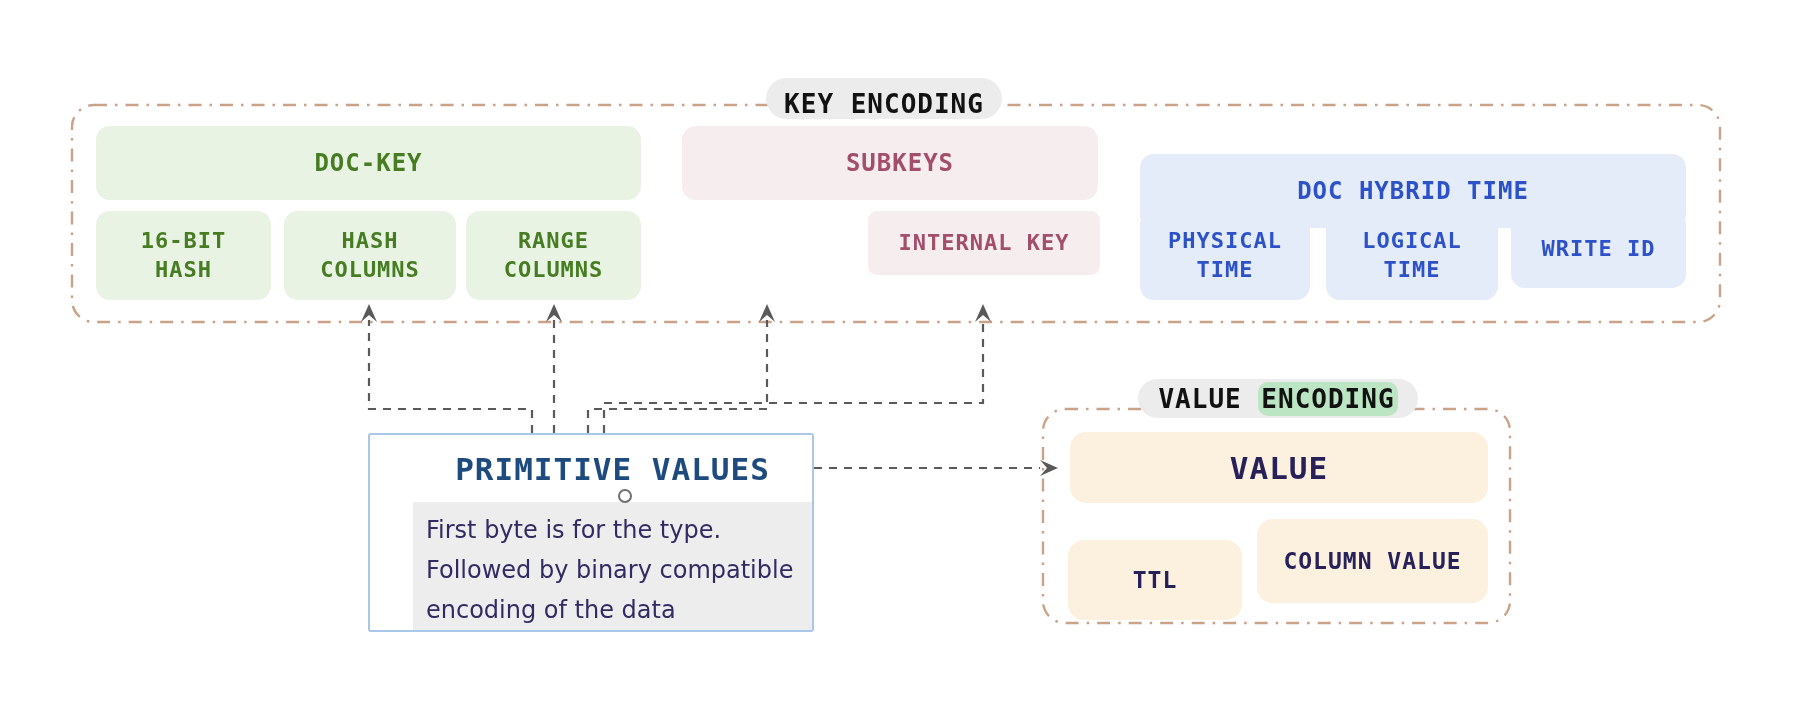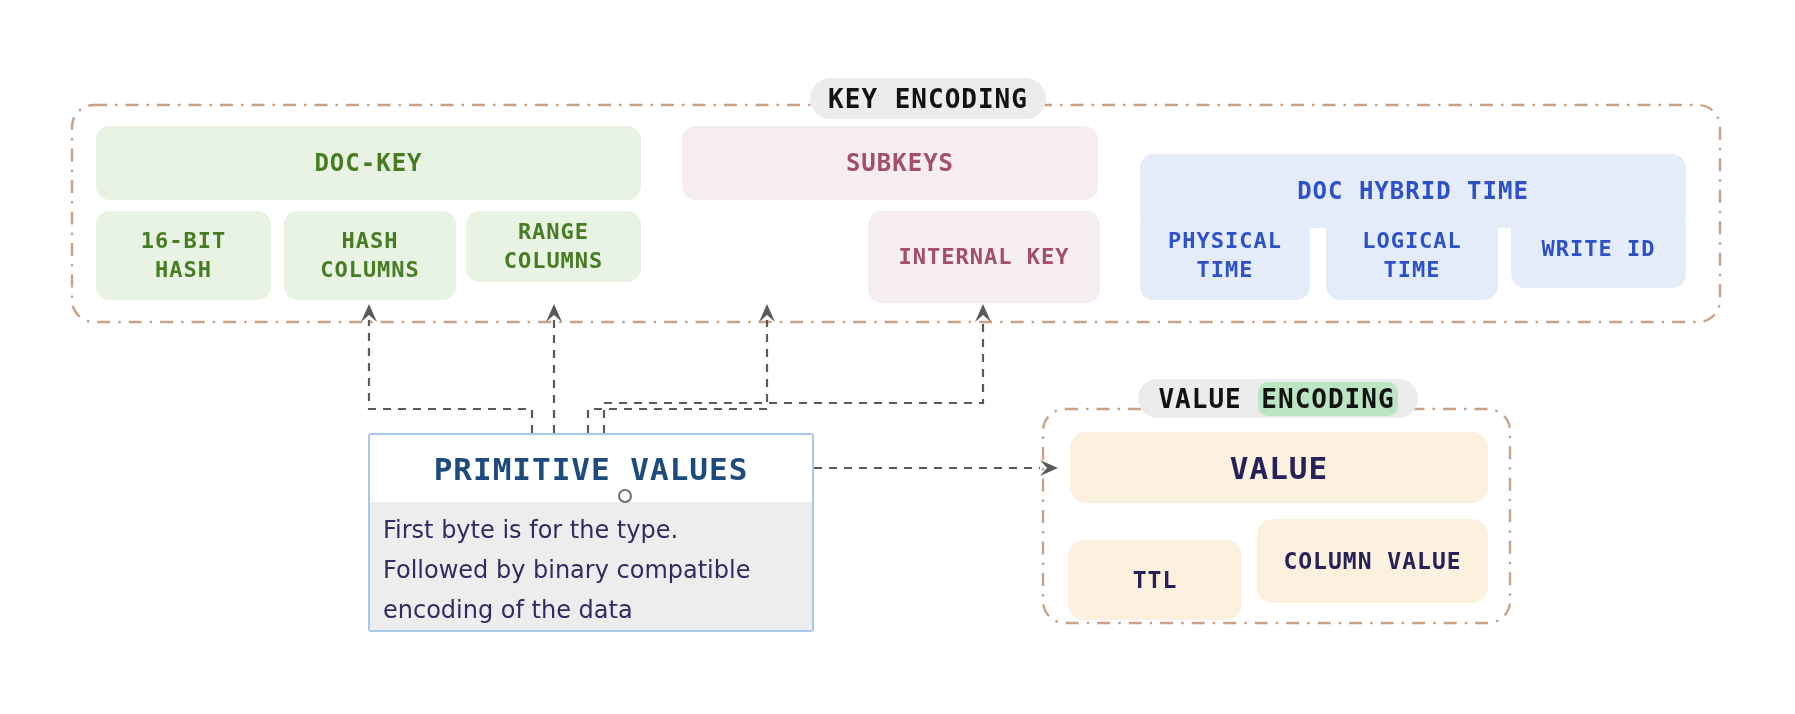--- a/index.html
+++ b/index.html
@@ -36,21 +36,21 @@
   .pink {background:var(--pink-bg);  color:var(--pink-text);}
   .blue {background:var(--blue-bg);  color:var(--blue-text);}
   .cream{background:var(--cream-bg); color:var(--navy-text);}
   .pill{
     z-index:3; background:var(--pill-bg); color:var(--pill-text);
     border-radius:21px; display:flex; align-items:center; justify-content:center;
     font-weight:700; font-size:26px; letter-spacing:1px; white-space:pre;
   }
   .pill .hl{background:var(--highlight-green); padding:2px 3px; border-radius:10px;}
   .pv-node{
-    z-index:2; border:2px solid var(--pv-border); border-radius:3px; background:#ffffff;
+    z-index:2; border:2px solid var(--pv-border); border-radius:3px; background:#ffffff;padding-left:43px;
   }
   .pv-header{
     height:67px; display:flex; align-items:center; justify-content:center;
     font-weight:700; font-size:31px; letter-spacing:1px; color:var(--pv-title);
     background:#ffffff;
   }
   .pv-body{
     height:128px; background:var(--pv-body-bg); color:var(--pv-body-text);
     font-family:"DejaVu Sans", sans-serif; font-size:24px; line-height:40px;
     padding:8px 12px 0 13px; white-space:pre-line; box-sizing:border-box;
@@ -89,21 +89,21 @@
 
     <g fill="#5a5a5a">
       <path d="M361 322 L369 304 L377 322 L369 315 Z"></path>
       <path d="M546 322 L554 304 L562 322 L554 315 Z"></path>
       <path d="M759 322 L767 304 L775 322 L767 315 Z"></path>
       <path d="M975 322 L983 304 L991 322 L983 315 Z"></path>
       <path d="M1040 460 L1058 468 L1040 476 L1047 468 Z"></path>
     </g>
   </svg>
 
-  <div class="abs pill" style="left:810px; top:78px; width:236px; height:41px;">
+  <div class="abs pill" style="left:766px; top:78px; width:236px; height:41px;align-items:flex-end;">
     <span>KEY ENCODING</span>
   </div>
 
   <div class="abs hdr green" style="left:96px;  top:126px; width:545px; height:74px;">
     <span>DOC-KEY</span>
   </div>
   <div class="abs hdr pink" style="left:682px; top:126px; width:416px; height:74px;padding-left:20px;">
     <span>SUBKEYS</span>
   </div>
   <div class="abs hdr blue" style="left:1140px; top:126px; width:546px; height:74px;margin-top:28px;">
@@ -111,26 +111,26 @@
   </div>
 
   <div class="abs sub green" style="left:96px;  top:211px; width:175px; height:89px;">
     <span>16-BIT
 HASH</span>
   </div>
   <div class="abs sub green" style="left:284px; top:211px; width:172px; height:89px;">
     <span>HASH
 COLUMNS</span>
   </div>
-  <div class="abs sub green" style="left:466px; top:211px; width:175px; height:71px;">
+  <div class="abs sub green" style="left:466px; top:211px; width:175px; height:89px;">
     <span>RANGE
 COLUMNS</span>
   </div>
 
-  <div class="abs sub pink" style="left:868px; top:211px; width:232px; height:92px;">
+  <div class="abs sub pink" style="left:868px; top:211px; width:232px; height:64px;border-radius:9px;">
     <span>INTERNAL KEY</span>
   </div>
 
   <div class="abs sub blue" style="left:1140px; top:211px; width:170px; height:89px;">
     <span>PHYSICAL
 TIME</span>
   </div>
   <div class="abs sub blue" style="left:1326px; top:211px; width:172px; height:89px;">
     <span>LOGICAL
 TIME</span>

